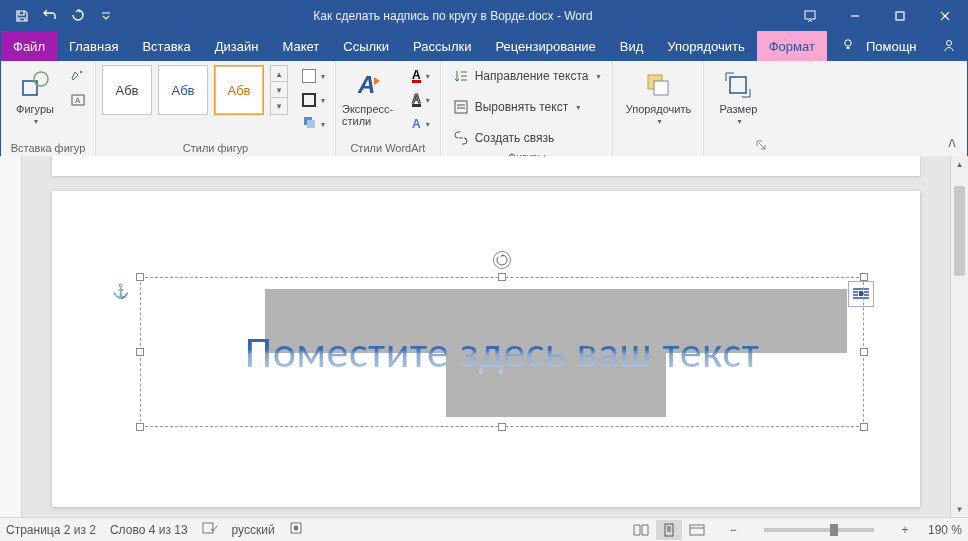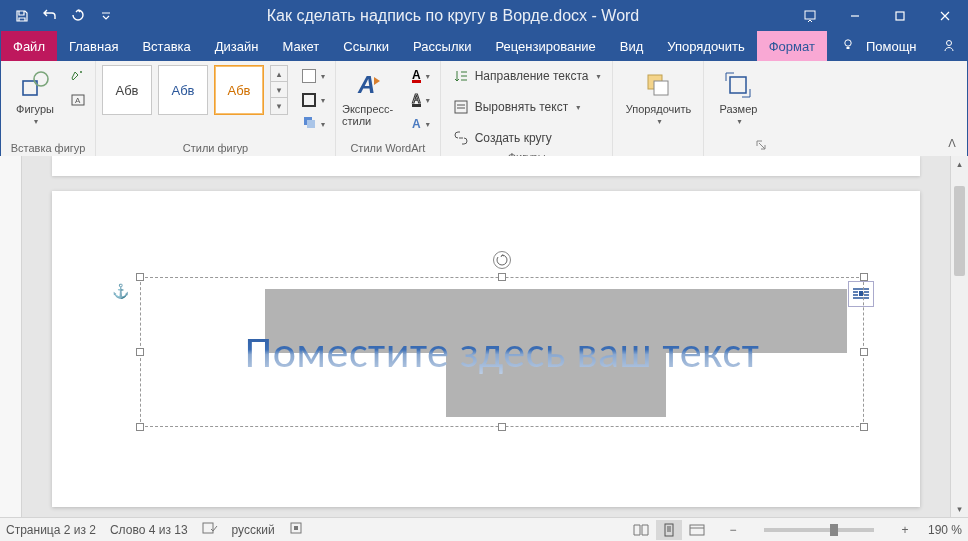--- a/index.html
+++ b/index.html
@@ -1,29 +1,29 @@
 <!DOCTYPE html>
 <html><head>
 <meta charset="utf-8">
 <style>
 * { margin: 0; padding: 0; box-sizing: border-box; font-family: "Segoe UI", Arial, sans-serif; }
 body { background: #fff; width: 968px; height: 541px; overflow: hidden; border: 1px solid #2b579a; }
 
 
-.titlebar { height: 30px; background: #2b579a; display: flex; align-items: center; color: #fff; font-size: 16px; }
+.titlebar { height: 30px; background: #2b579a; display: flex; align-items: center; color: #fff; font-size: 12px; }
 .qat { display: flex; align-items: center; gap: 2px; padding-left: 8px; }
 .qat-btn { width: 26px; height: 26px; display: flex; align-items: center; justify-content: center; cursor: pointer; }
 .title-text { flex: 1; text-align: center; opacity: 0.9; }
 .win-controls { display: flex; }
 .win-btn { width: 45px; height: 30px; display: flex; align-items: center; justify-content: center; cursor: pointer; }
 
 
 .tabsrow { height: 30px; background: #2b579a; display: flex; align-items: stretch; color: #fff; font-size: 13px; }
 .tab { padding: 0 12px; display: flex; align-items: center; cursor: pointer; }
-.tab.file { background: #be185d; }
+.tab.file { background: #a21caf; }
 .tab.active { background: #f9a8d4; color: #2b579a; }
 .tabsrow .spacer { flex: 1; }
 .help-btn { padding: 0 14px; display: flex; align-items: center; gap: 11px; cursor: pointer; }
 .share-btn { width: 40px; display: flex; align-items: center; justify-content: center; cursor: pointer; }
 
 
 .ribbon { height: 96px; background: #f3f3f3; border-bottom: 1px solid #d4d4d4; display: flex; position: relative; }
 .group { border-right: 1px solid #e1e1e1; padding: 4px 6px 2px 6px; display: flex; flex-direction: column; }
 .group-body { flex: 1; display: flex; align-items: flex-start; gap: 4px; }
 .group-label { font-size: 11px; color: #666; text-align: center; padding-top: 2px; position: relative; }
@@ -283,21 +283,21 @@
             </span>
             <span>Выровнять текст</span>
             <span class="dd">▾</span>
           </div>
         <div class="text-cmd">
             <span class="ico">
               <svg width="14" height="14" viewBox="0 0 14 14">
                 <path d="M4 7a3 3 0 0 1 0-6h2M10 7a3 3 0 0 1 0 6h-2M5 7h4" stroke="#555" fill="none"></path>
               </svg>
             </span>
-            <span>Создать кругу</span>
+            <span>Создать связь</span>
           </div>
       </div>
     </div>
     <div class="group-label">Фигуры</div>
   </div>
 
   <div class="group" style="border-right:1px solid #e1e1e1">
     <div class="group-body">
       <div class="big-btn" style="width:78px">
         <svg class="big-icon" viewBox="0 0 32 32">

